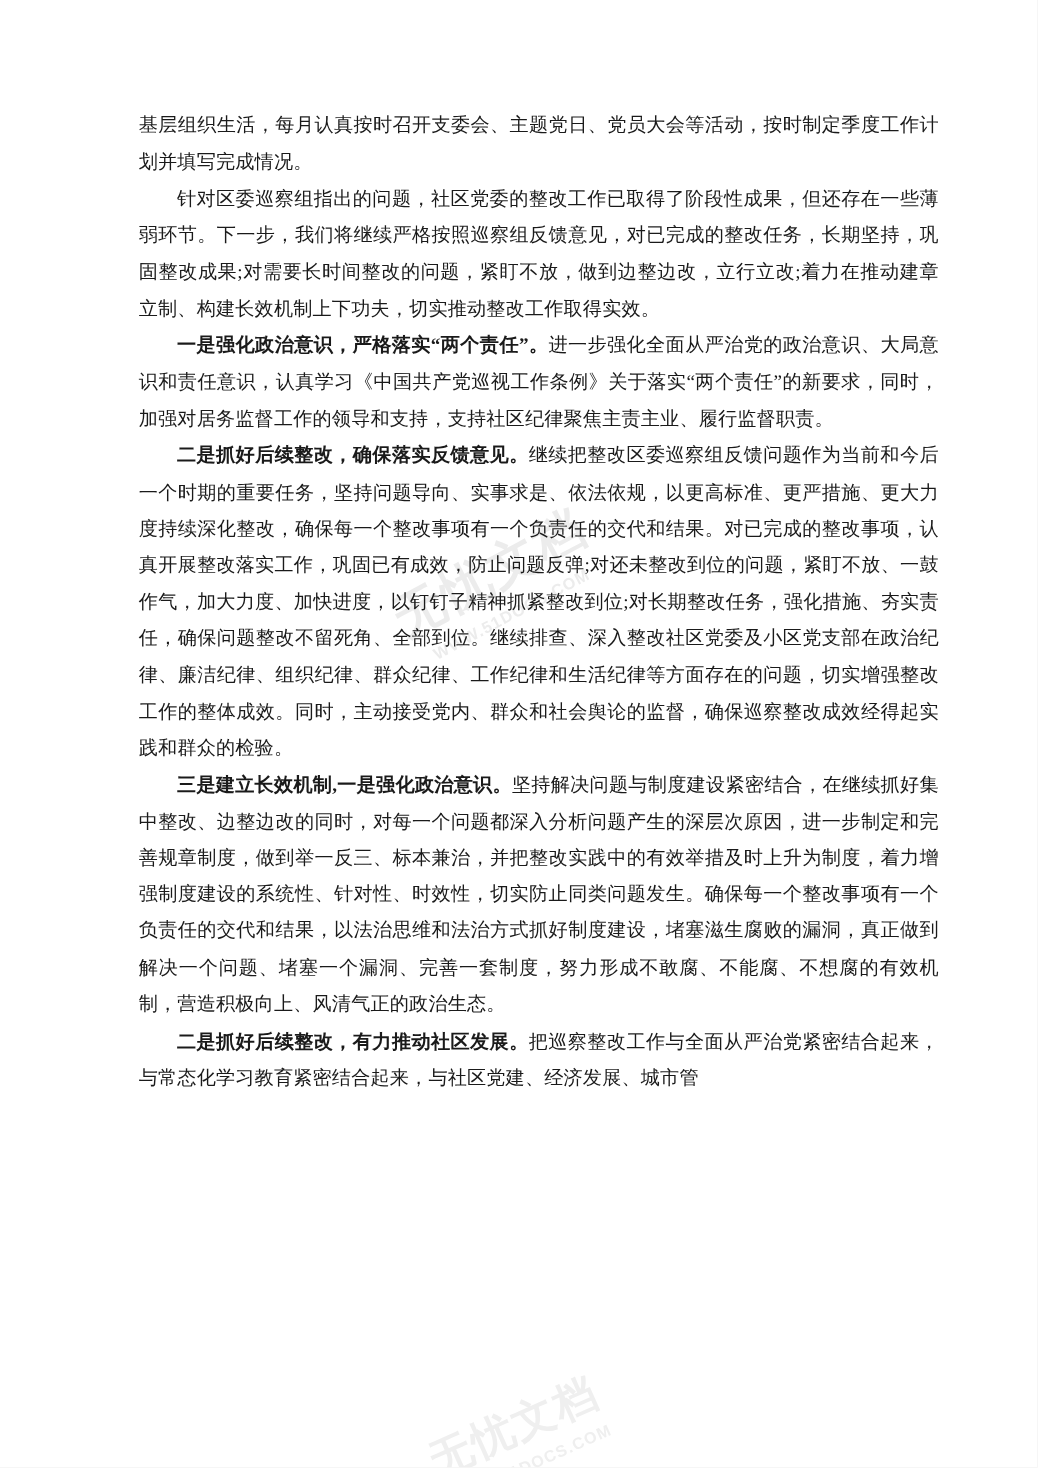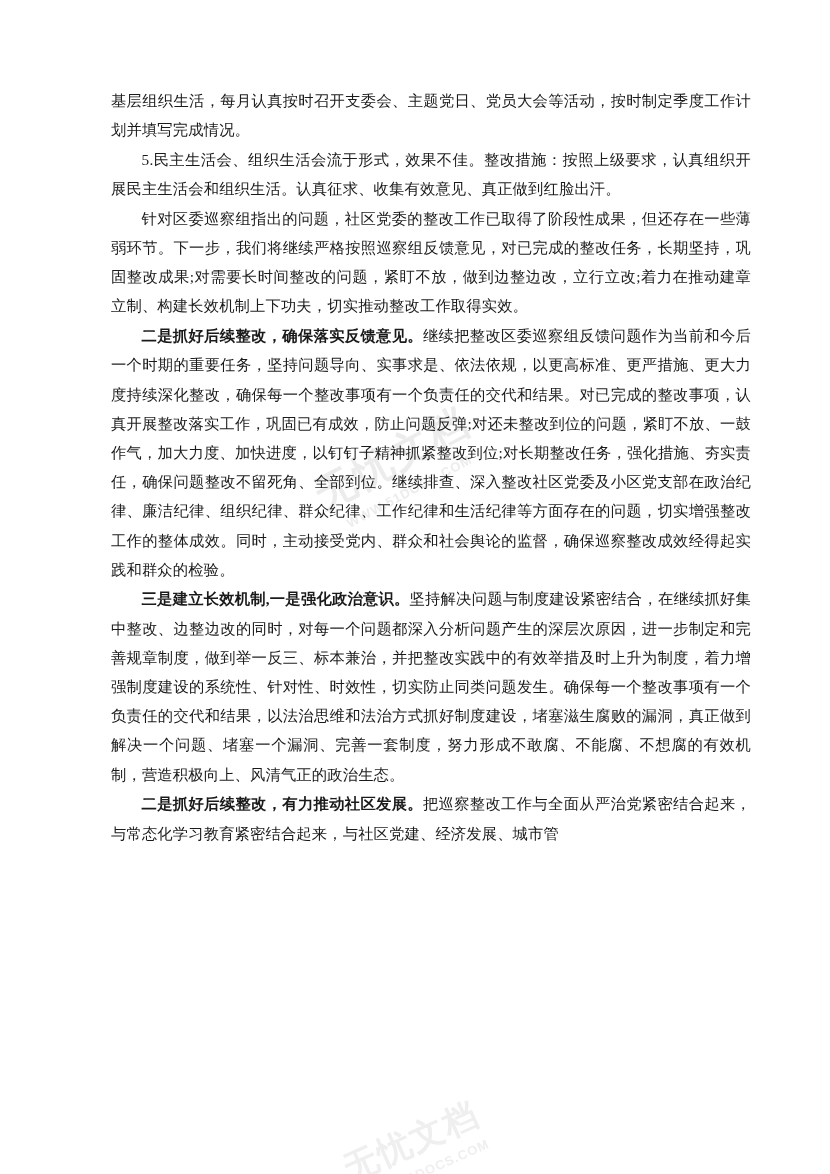--- a/index.html
+++ b/index.html
@@ -95,22 +95,22 @@
   </div>
 
   <div class="watermark wm-bottom">
     <span>无忧文档</span>
     <span class="wm-sub">WWW.51DOCS.COM</span>
   </div>
 
   <div class="page-inner">
     <div id="paragraphs">
         <p><span>基层组织生活，每月认真按时召开支委会、主题党日、党员大会等活动，按时制定季度工作计划并填写完成情况。</span></p>
-        <p class="indent"><span>5.民主生活会、组织生活会流于形式，效果不佳。整改措施：按照上级要求，认真组织开展民主生活会和组织生活。认真征求、收集有效意见、真正做到红脸出汗。</span></p>
         <p class="indent"><span>针对区委巡察组指出的问题，社区党委的整改工作已取得了阶段性成果，但还存在一些薄弱环节。下一步，我们将继续严格按照巡察组反馈意见，对已完成的整改任务，长期坚持，巩固整改成果;对需要长时间整改的问题，紧盯不放，做到边整边改，立行立改;着力在推动建章立制、构建长效机制上下功夫，切实推动整改工作取得实效。</span></p>
+        <p class="indent"><span class="b">一是强化政治意识，严格落实“两个责任”。</span><span>进一步强化全面从严治党的政治意识、大局意识和责任意识，认真学习《中国共产党巡视工作条例》关于落实“两个责任”的新要求，同时，加强对居务监督工作的领导和支持，支持社区纪律聚焦主责主业、履行监督职责。</span></p>
         <p class="indent"><span class="b">二是抓好后续整改，确保落实反馈意见。</span><span>继续把整改区委巡察组反馈问题作为当前和今后一个时期的重要任务，坚持问题导向、实事求是、依法依规，以更高标准、更严措施、更大力度持续深化整改，确保每一个整改事项有一个负责任的交代和结果。对已完成的整改事项，认真开展整改落实工作，巩固已有成效，防止问题反弹;对还未整改到位的问题，紧盯不放、一鼓作气，加大力度、加快进度，以钉钉子精神抓紧整改到位;对长期整改任务，强化措施、夯实责任，确保问题整改不留死角、全部到位。继续排查、深入整改社区党委及小区党支部在政治纪律、廉洁纪律、组织纪律、群众纪律、工作纪律和生活纪律等方面存在的问题，切实增强整改工作的整体成效。同时，主动接受党内、群众和社会舆论的监督，确保巡察整改成效经得起实践和群众的检验。</span></p>
         <p class="indent"><span class="b">三是建立长效机制,一是强化政治意识。</span><span>坚持解决问题与制度建设紧密结合，在继续抓好集中整改、边整边改的同时，对每一个问题都深入分析问题产生的深层次原因，进一步制定和完善规章制度，做到举一反三、标本兼治，并把整改实践中的有效举措及时上升为制度，着力增强制度建设的系统性、针对性、时效性，切实防止同类问题发生。确保每一个整改事项有一个负责任的交代和结果，以法治思维和法治方式抓好制度建设，堵塞滋生腐败的漏洞，真正做到解决一个问题、堵塞一个漏洞、完善一套制度，努力形成不敢腐、不能腐、不想腐的有效机制，营造积极向上、风清气正的政治生态。</span></p>
         <p class="indent"><span class="b">二是抓好后续整改，有力推动社区发展。</span><span>把巡察整改工作与全面从严治党紧密结合起来，与常态化学习教育紧密结合起来，与社区党建、经济发展、城市管</span></p>
       </div>
   </div>
 
   <div class="page-shadow"></div>
 </div>
 
 </body></html>

